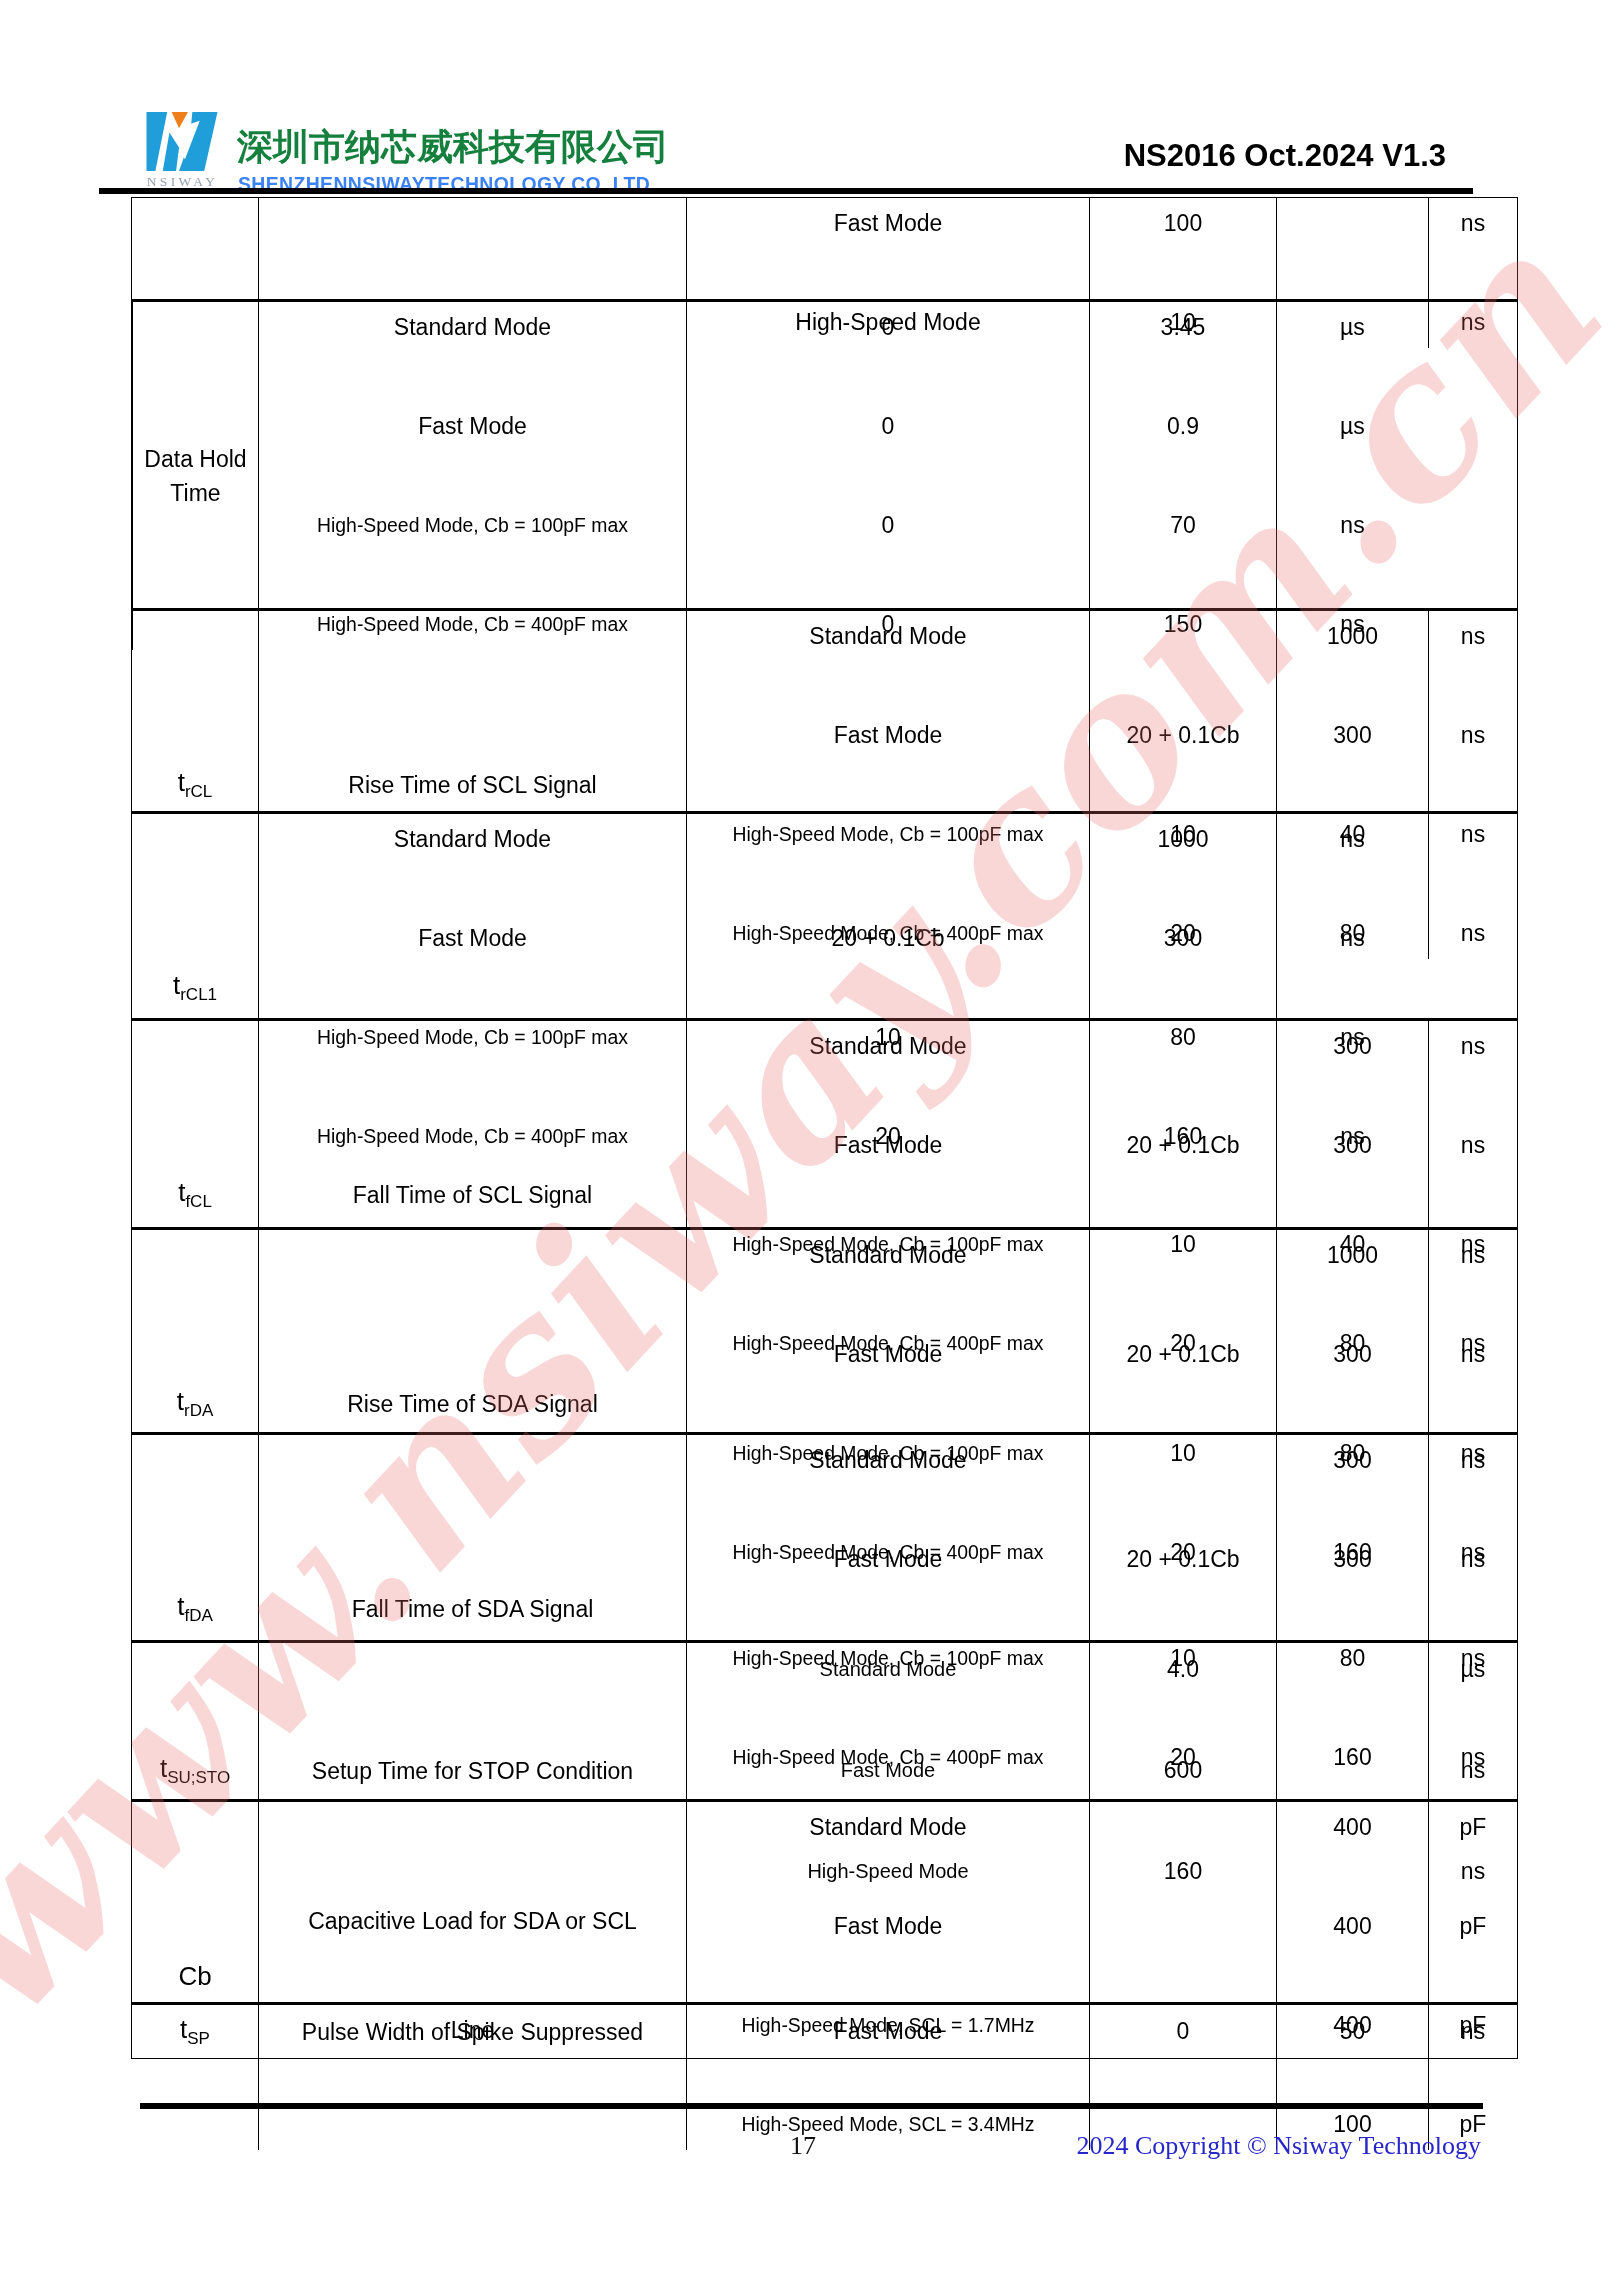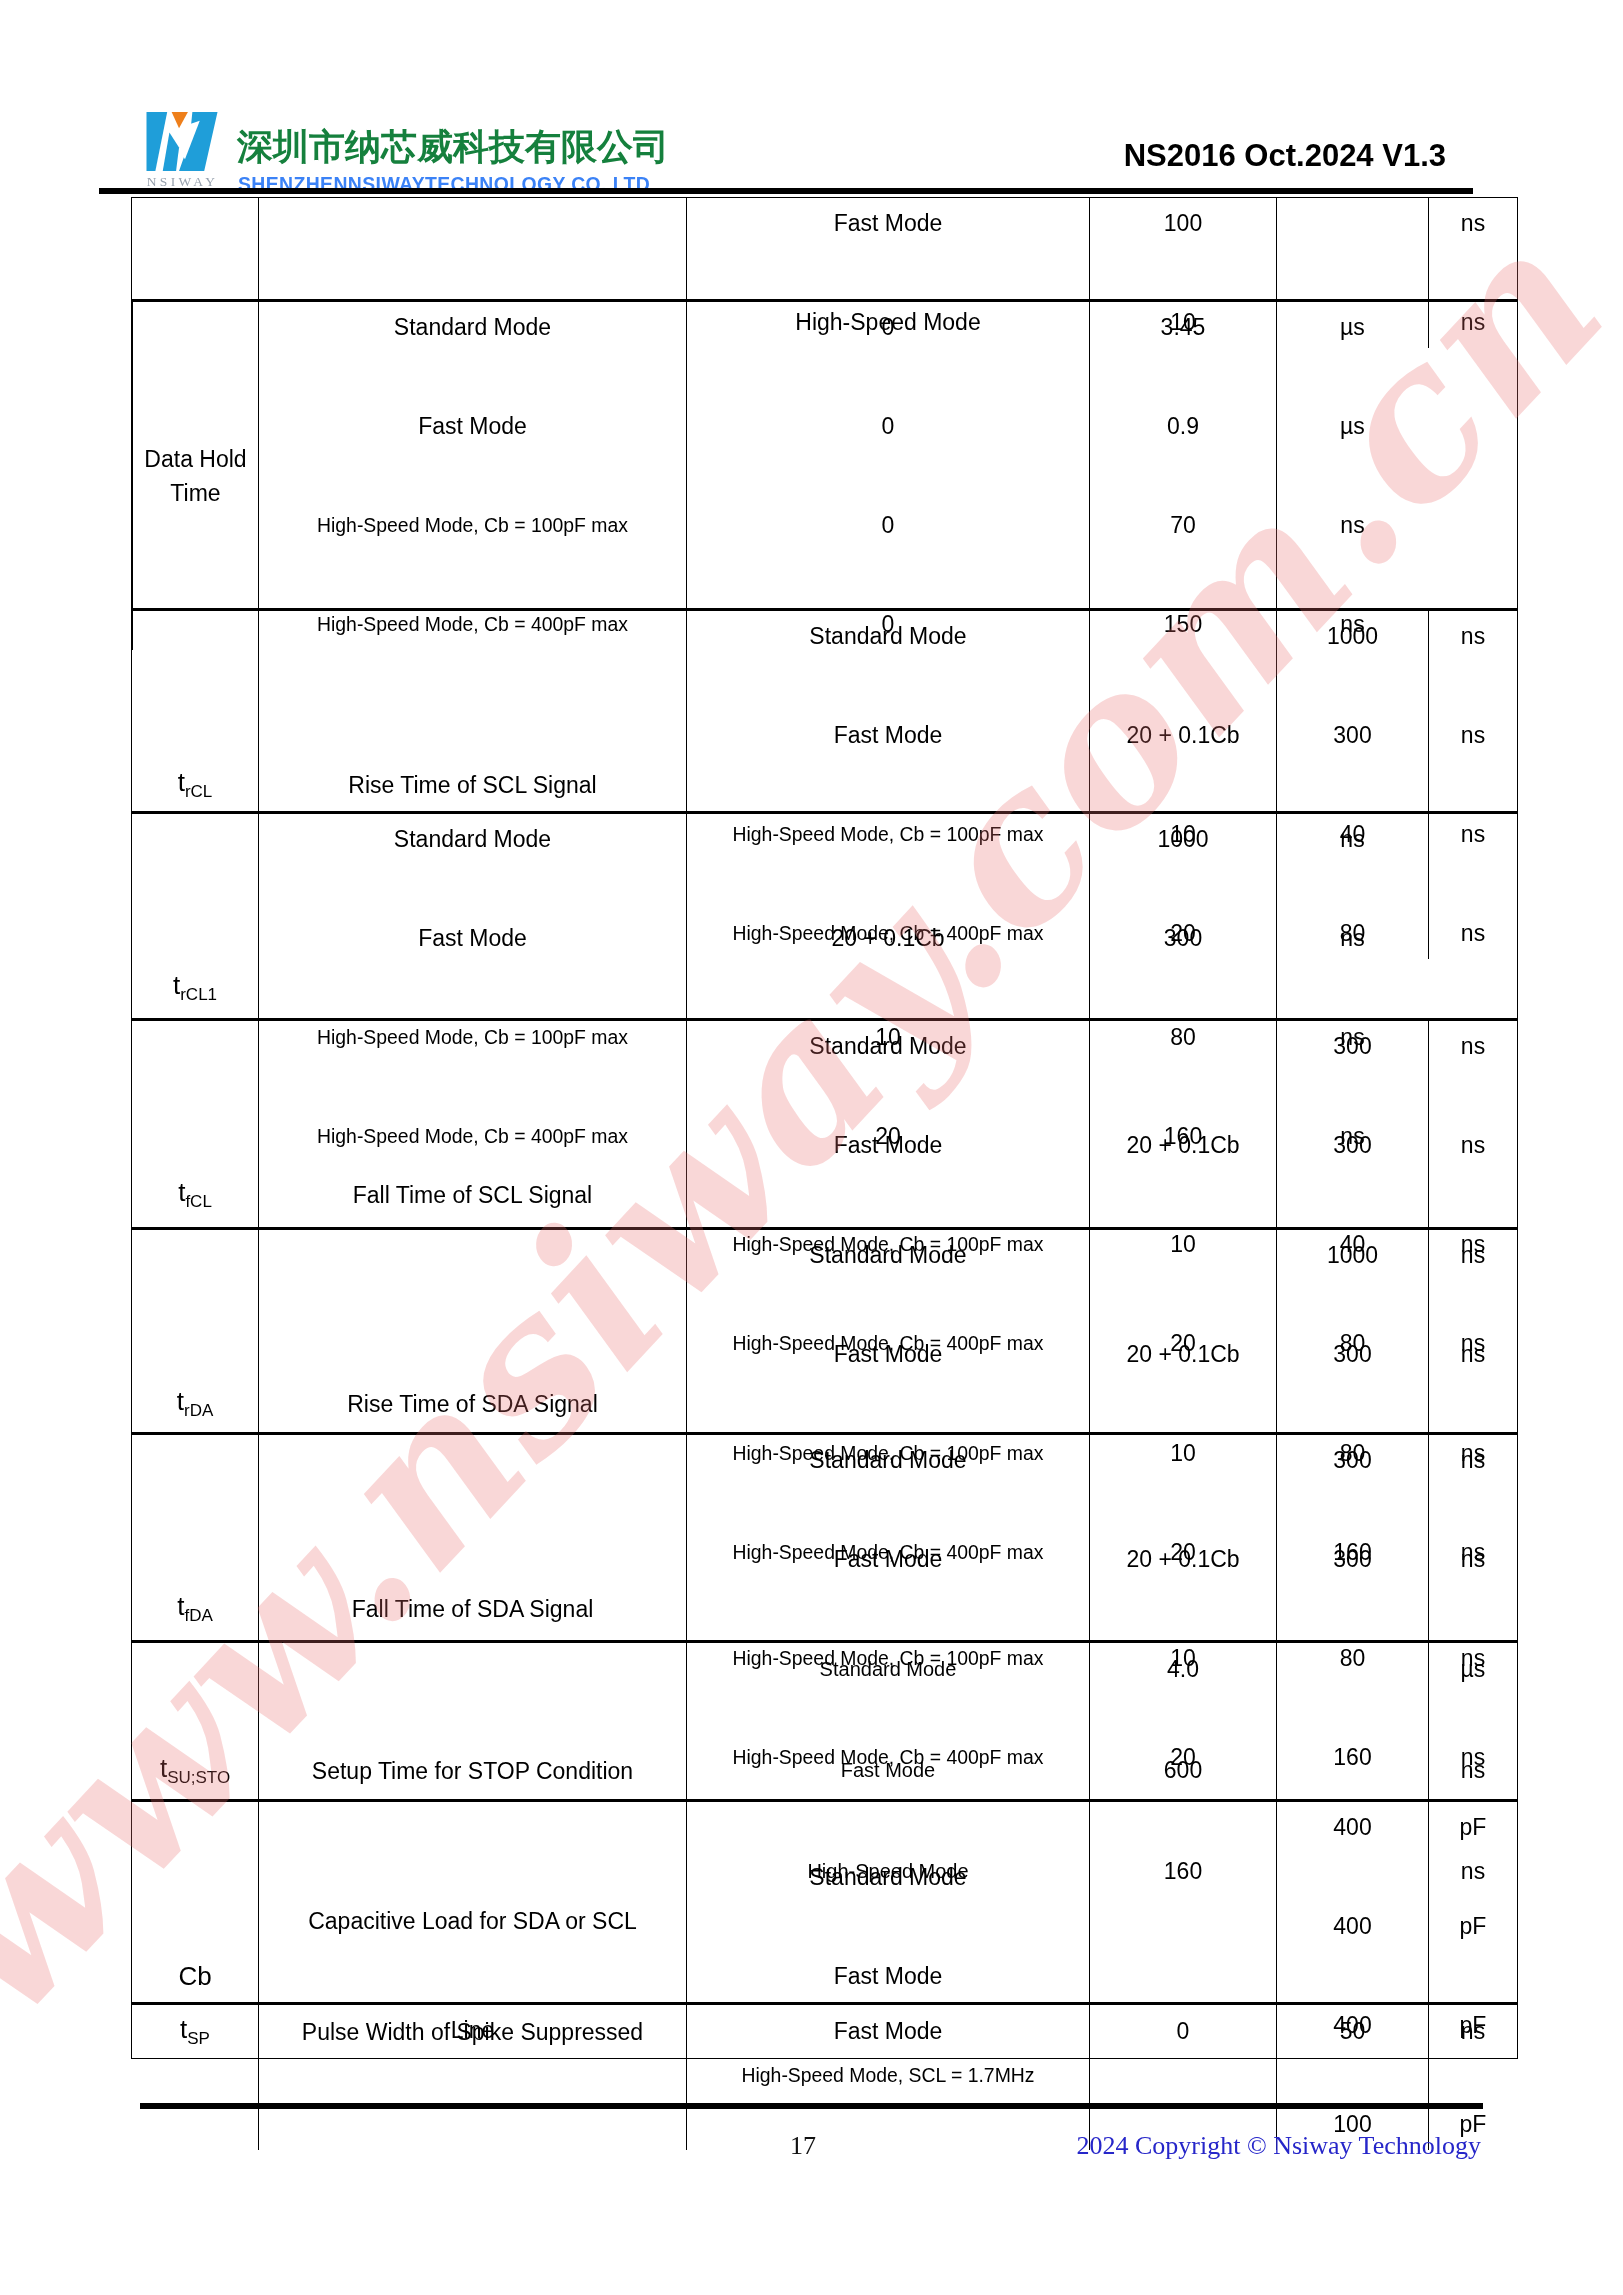--- a/index.html
+++ b/index.html
@@ -302,20 +302,21 @@
         <span class="sym"><span>Cb</span></span>
       </div>
       <div class="tcell bl">
         <div class="param" style="line-height: 61px;">Capacitive Load for SDA or SCL</div>
         <div class="param" style="line-height: 61px;">Line</div>
       </div>
       <div class="tcell bl">
         <div class="line" style="height: 51px;">Standard Mode</div>
         <div class="line" style="height: 51px;">Fast Mode</div>
         <div class="line" style="height: 51px; font-size: 19.4px;">High-Speed Mode, SCL = 1.7MHz</div>
+        <div class="line" style="height: 51px; font-size: 19.4px;">High-Speed Mode, SCL = 3.4MHz</div>
       </div>
       <div class="tcell bl">
         <div class="line" style="height: 51px;"></div>
         <div class="line" style="height: 51px;"></div>
         <div class="line" style="height: 51px;"></div>
         <div class="line" style="height: 51px;"></div>
       </div>
       <div class="tcell bl">
         <div class="line" style="height: 51px;">400</div>
         <div class="line" style="height: 51px;">400</div>

